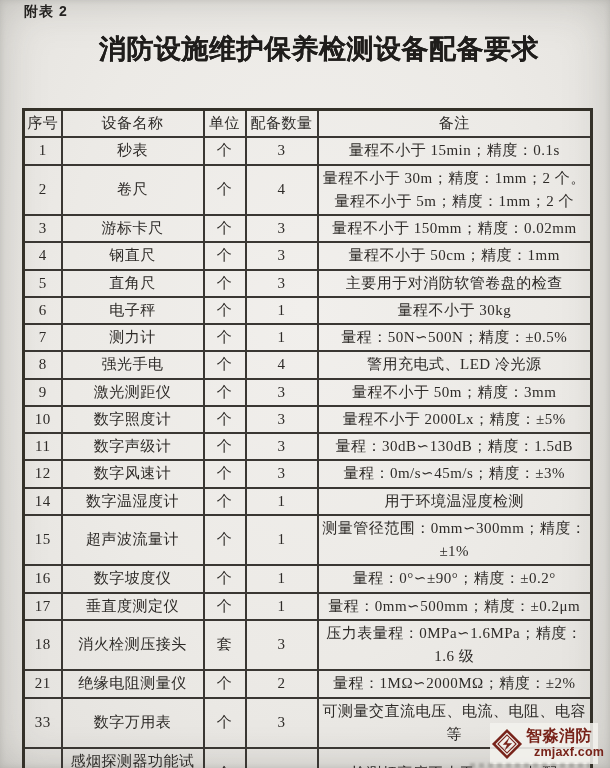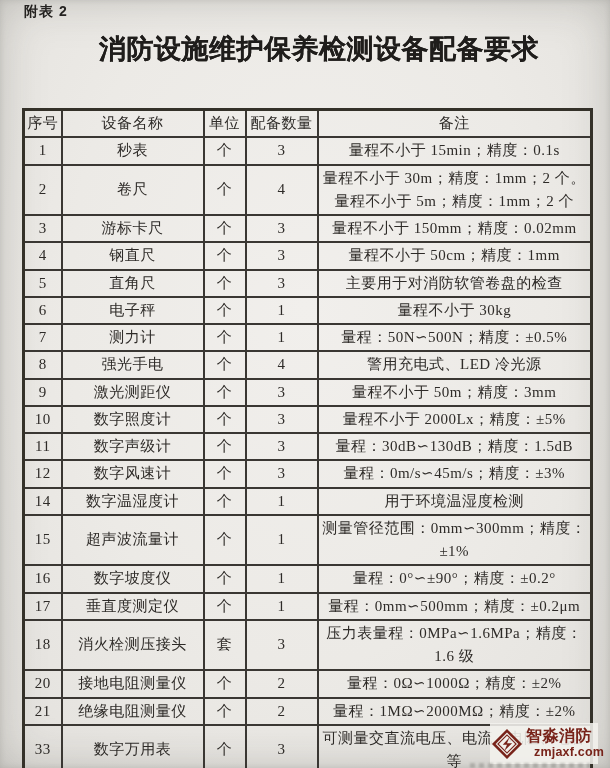--- a/index.html
+++ b/index.html
@@ -227,27 +227,20 @@
 
   <tr>
     <td class="c-no">18</td>
     <td class="c-name">消火栓测压接头</td>
     <td class="c-unit">套</td>
     <td class="c-qty">3</td>
     <td class="c-note">压力表量程：0MPa∽1.6MPa；精度：1.6 级</td>
   </tr>
 
 
-  <tr>
-    <td class="c-no">20</td>
-    <td class="c-name">接地电阻测量仪</td>
-    <td class="c-unit">个</td>
-    <td class="c-qty">2</td>
-    <td class="c-note">量程：0Ω∽1000Ω；精度：±2%</td>
-  </tr>
 
   <tr>
     <td class="c-no">21</td>
     <td class="c-name">绝缘电阻测量仪</td>
     <td class="c-unit">个</td>
     <td class="c-qty">2</td>
     <td class="c-note">量程：1MΩ∽2000MΩ；精度：±2%</td>
   </tr>
 
   <tr>

